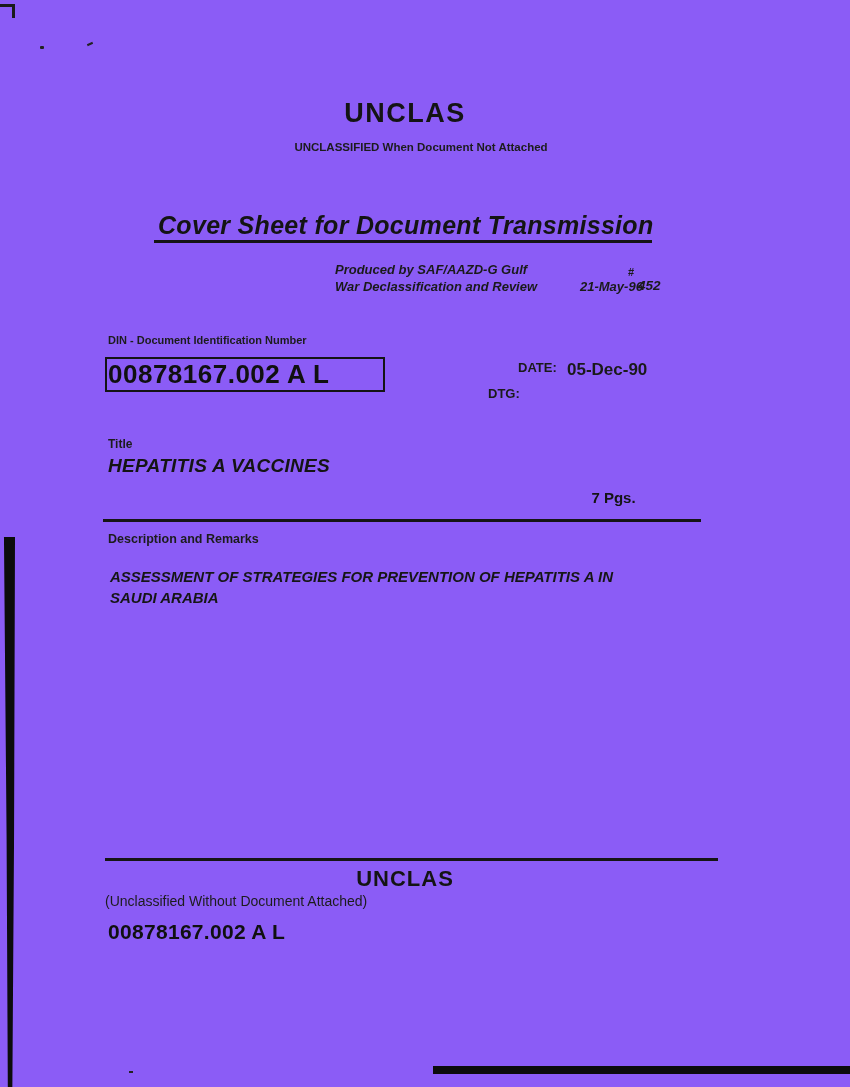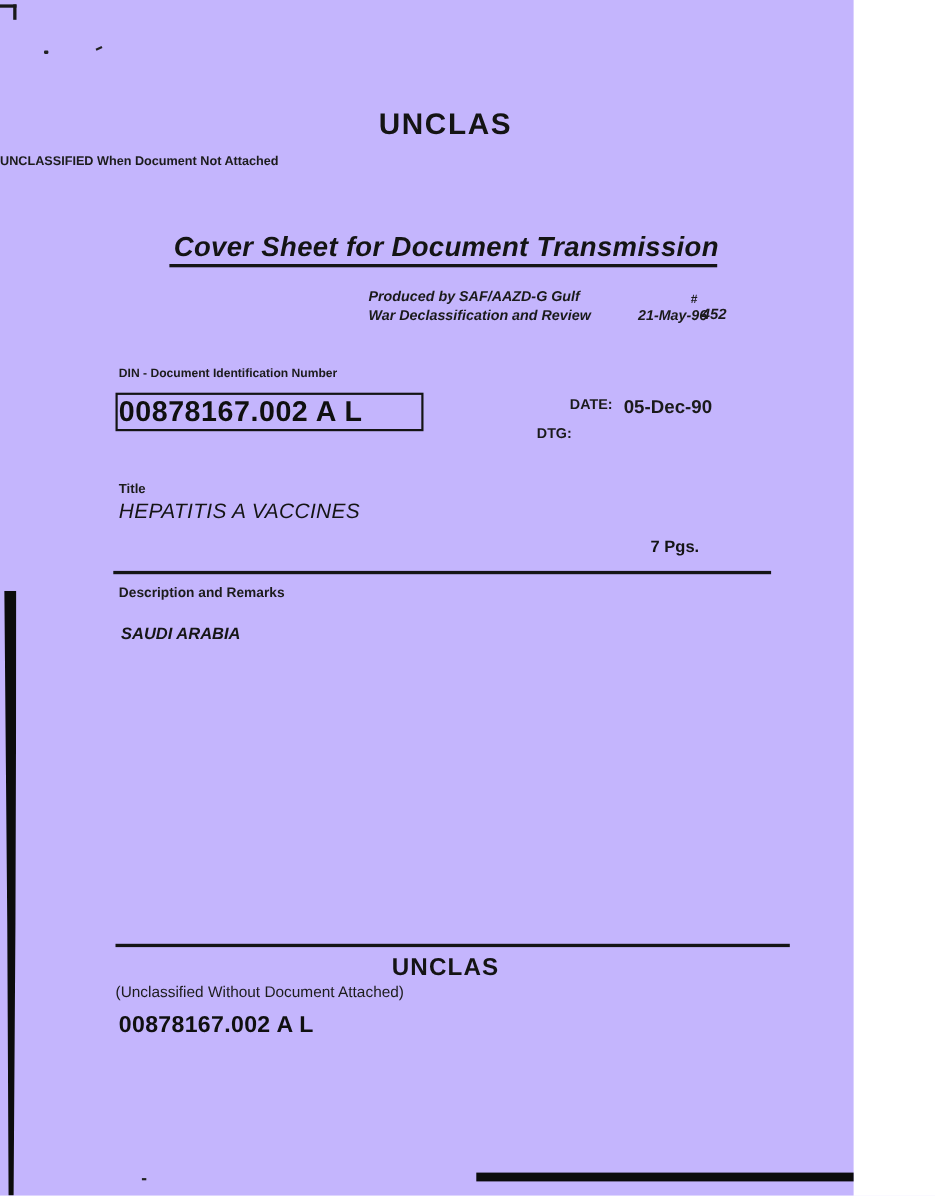--- a/index.html
+++ b/index.html
@@ -2,23 +2,23 @@
 <html><head>
 <meta charset="utf-8">
 <style>
   html, body {
     margin: 0;
     padding: 0;
     background: #ffffff;
   }
   .page {
     position: relative;
-    width: 776px;
+    width: 850px;
     height: 1087px;
-    background: #c4b5fd;
+    background: #8b5cf6;
     font-family: "Liberation Sans", sans-serif;
     color: #111;
     overflow: hidden;
   }
   .abs { position: absolute; }
 
   
   .corner-mark {
     left: 0; top: 4px;
     width: 12px; height: 11px;
@@ -37,21 +37,22 @@
   }
 
   
   .unclas-top {
     left: 0; top: 98px; width: 810px;
     text-align: center;
     font-size: 27px; font-weight: bold; letter-spacing: 1.5px;
     color: #141414;
   }
   .unclas-top-note {
-    left: 0; top: 141px; width: 810px;
+    left: 16px; top: 141px; width: 810px;
+    text-align: center;
     font-size: 11.5px; font-weight: bold;
     color: #1c1c1c;
   }
 
   
   .main-title {
     left: 158px; top: 211px;
     font-size: 25px; font-weight: bold; font-style: italic;
     letter-spacing: 0.3px;
     color: #141414;
@@ -109,21 +110,21 @@
   .dtg-label  { left: 488px; top: 386px; font-size: 13px; font-weight: bold; color: #1a1a1a; }
 
   
   .title-label {
     left: 108px; top: 437px;
     font-size: 12px; font-weight: bold;
     color: #1c1c1c;
   }
   .doc-title {
     left: 108px; top: 455px;
-    font-size: 19px; font-weight: normal; font-style: italic;
+    font-size: 19px; font-weight: bold; font-style: italic;
     letter-spacing: 0.3px;
     color: #141414;
   }
   .pages-count {
     left: 540px; top: 489px; width: 147px;
     text-align: center;
     font-size: 15px; font-weight: bold;
     color: #141414;
   }
 
@@ -203,20 +204,21 @@
   <div class="abs dtg-label">DTG:</div>
 
   <div class="abs title-label">Title</div>
   <div class="abs doc-title">HEPATITIS A VACCINES</div>
   <div class="abs pages-count">7 Pgs.</div>
 
   <div class="abs hr-1"></div>
 
   <div class="abs description-label">Description and Remarks</div>
   <div class="abs description-text">
+    <div>ASSESSMENT OF STRATEGIES FOR PREVENTION OF HEPATITIS A IN</div>
     <div>SAUDI ARABIA</div>
   </div>
 
   <div class="abs hr-2"></div>
   <div class="abs unclas-bottom">UNCLAS</div>
   <div class="abs unclas-bottom-note">(Unclassified Without Document Attached)</div>
   <div class="abs footer-din">00878167.002 A L</div>
 
   <div class="abs bottom-bar"></div>
 

